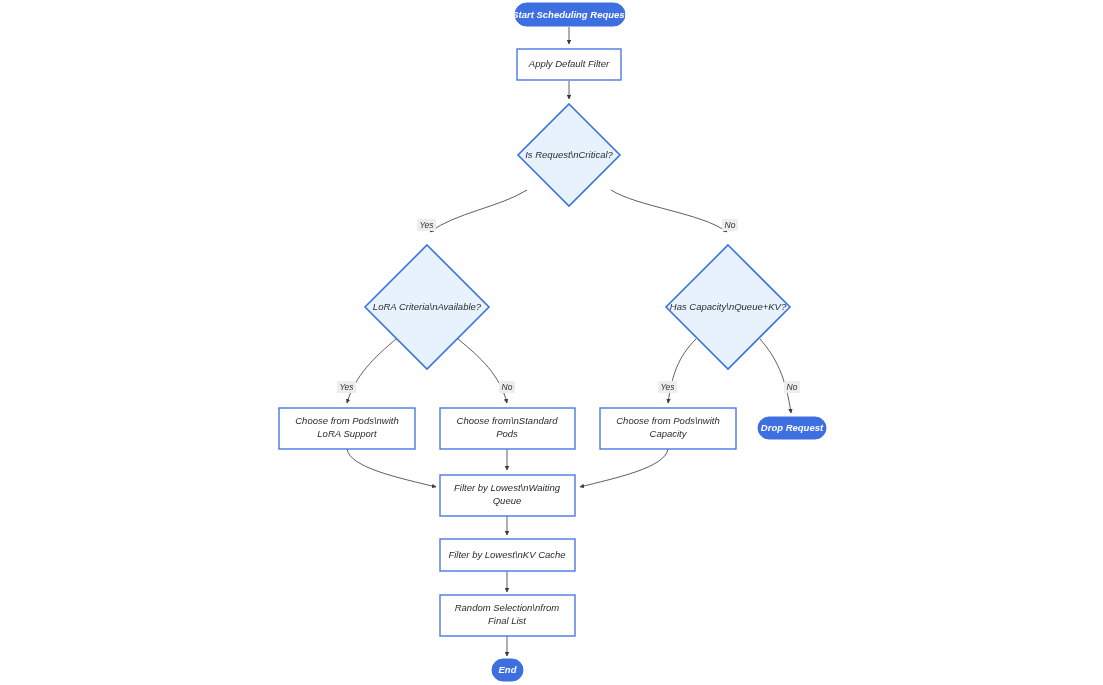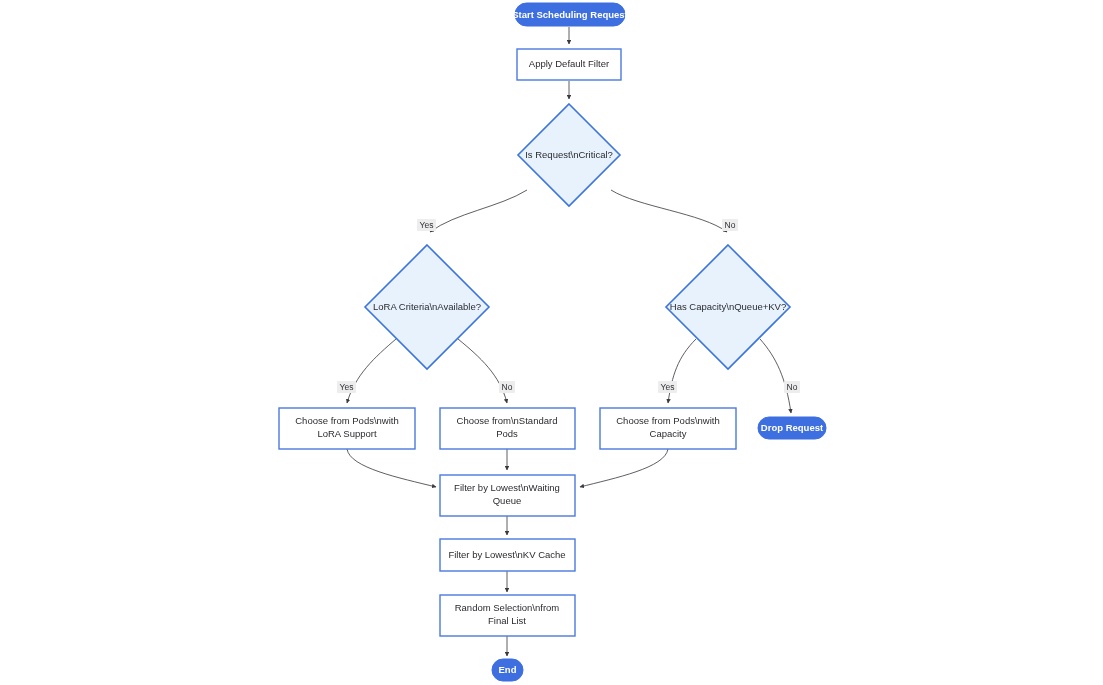--- a/index.html
+++ b/index.html
@@ -11,20 +11,21 @@
   body {
     width: 1103px;
     height: 685px;
     font-family: "Liberation Sans", "DejaVu Sans", sans-serif;
     overflow: hidden;
   }
   #flowchart-root {
     position: relative;
     width: 1103px;
     height: 685px;
+    font-style: italic;
   }
   svg#flow-svg {
     display: block;
     width: 1103px;
     height: 685px;
   }
   .node-box {
     fill: #ffffff;
     stroke: #4a7ae0;
     stroke-width: 1.4px;

